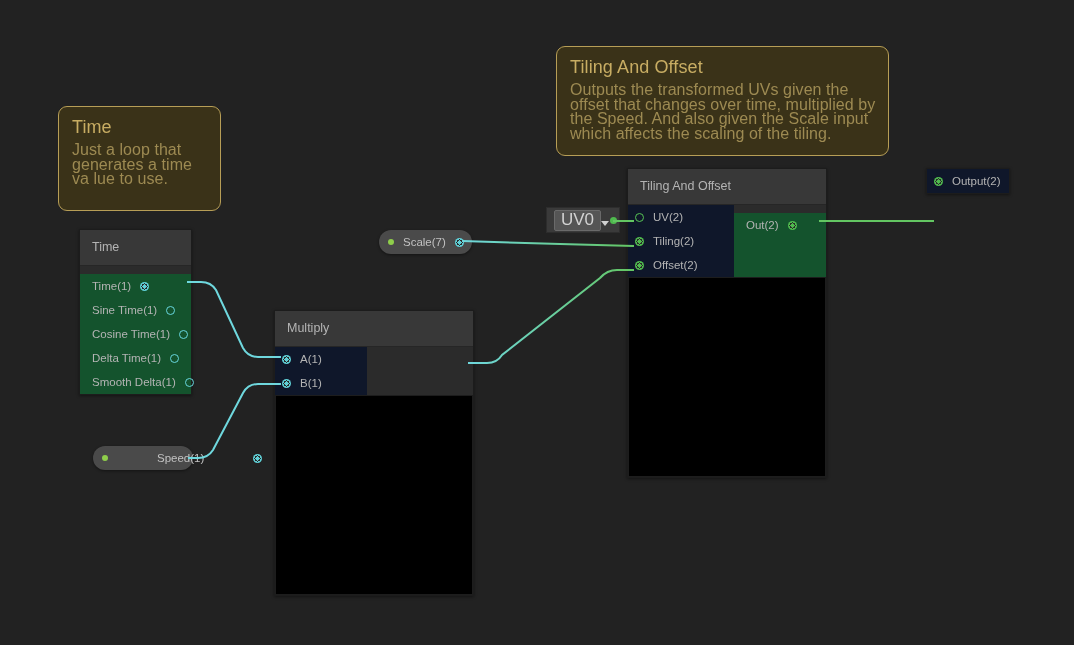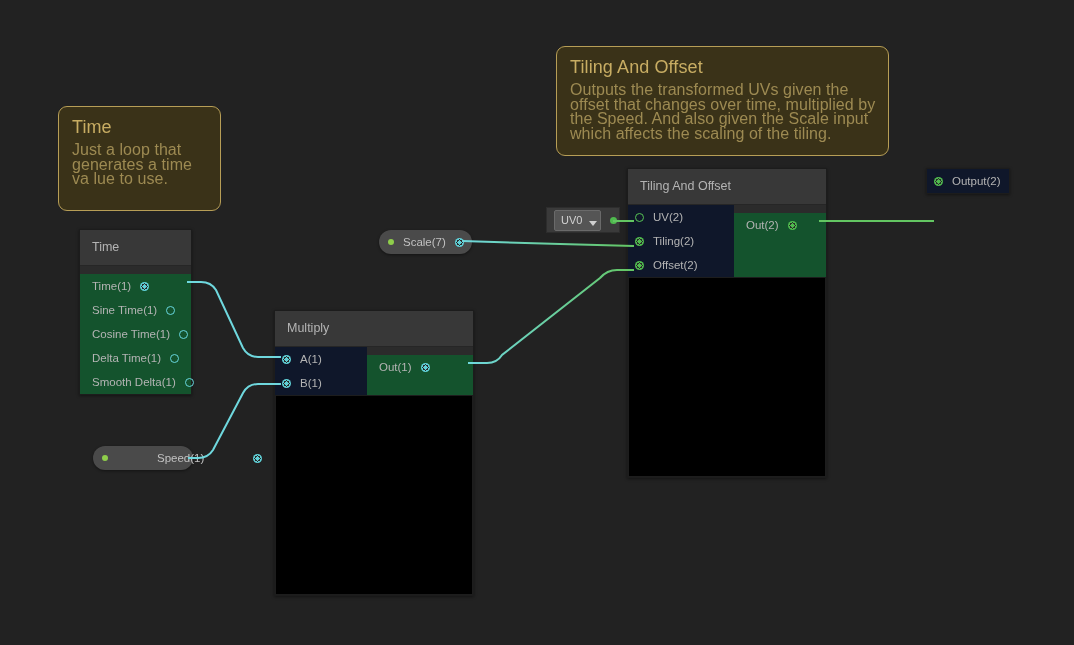--- a/index.html
+++ b/index.html
@@ -169,21 +169,21 @@
     z-index: 4;
   }
   .dropdown {
     display: flex;
     align-items: flex-end;
     justify-content: space-between;
     background: #555555;
     border: 1px solid #6a6a6a;
     border-radius: 2px;
     color: #d2d2d2;
-    font-size: 11px;
+    font-size: 17px;
     line-height: 12px;
     padding: 3px 5px 4px 6px;
     min-width: 47px;
     box-sizing: border-box;
   }
   .caret {
     width: 0; height: 0;
     border-left: 4px solid transparent;
     border-right: 4px solid transparent;
     border-top: 5px solid #d0d0d0;
@@ -272,26 +272,20 @@
       <div class="slot-col inputs" style="width:92px;">
         <div class="slot in">
           <span class="port float filled"></span>
           <span class="slot-label">A(1)</span>
         </div>
         <div class="slot in">
           <span class="port float filled"></span>
           <span class="slot-label">B(1)</span>
         </div>
       </div>
-      <div class="slot-col outputs">
-        <div class="slot out">
-          <span class="slot-label">Out(1)</span>
-          <span class="port float filled"></span>
-        </div>
-      </div>
     </div>
     <div class="preview" style="height:200px;"></div>
   </div>
 
   <div class="node" style="left:627px; top:168px; width:200px;">
     <div class="node-header">Tiling And Offset</div>
     <div class="node-body">
       <div class="slot-col inputs" style="width:106px;">
         <div class="slot in">
           <span class="port vec2"></span>

